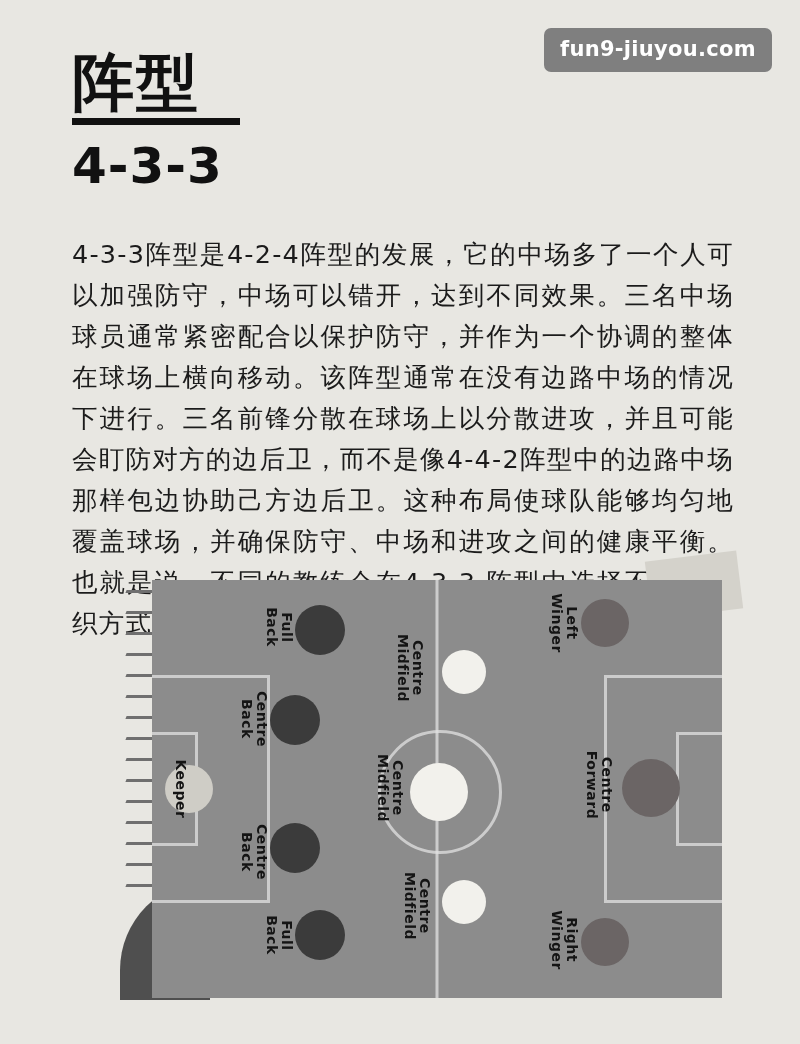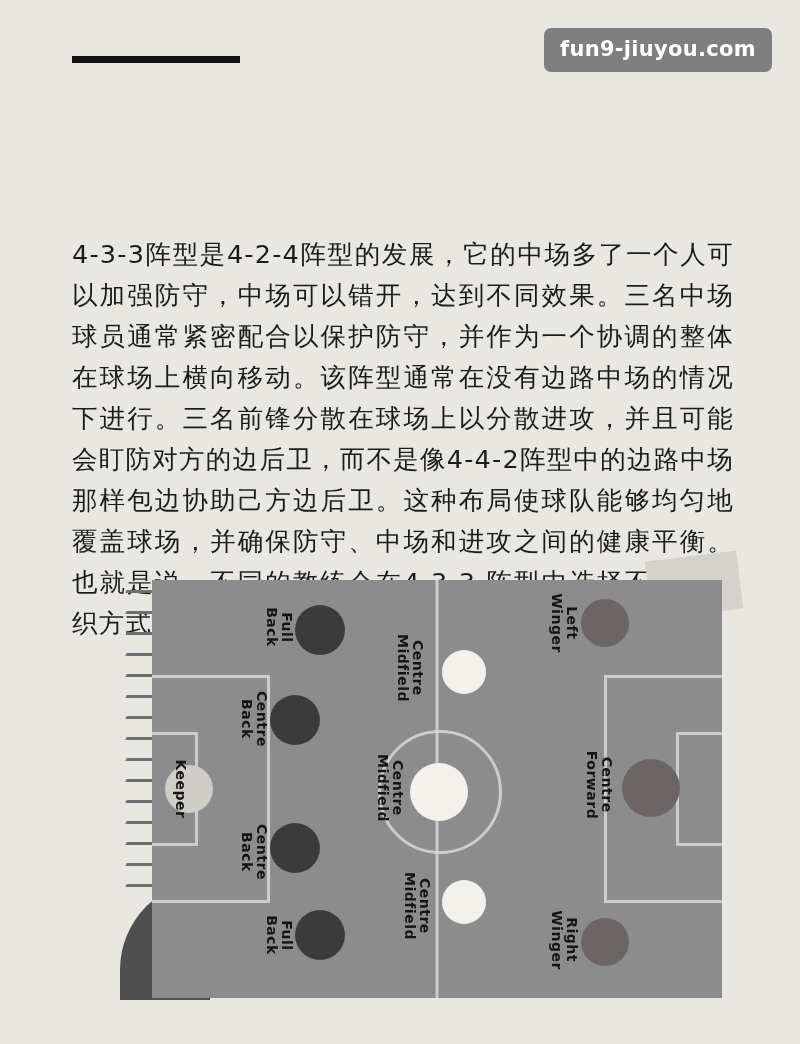--- a/index.html
+++ b/index.html
@@ -205,21 +205,23 @@
   }
 </style>
 </head>
 <body>
 
 <div class="watermark">
   <span>fun9-jiuyou.com</span>
 </div>
 
 <div class="title-block">
+  <div class="title-main">阵型</div>
   <div class="title-underline"></div>
+  <div class="title-sub">4-3-3</div>
 </div>
 
 <div class="body-text">4-3-3阵型是4-2-4阵型的发展，它的中场多了一个人可以加强防守，中场可以错开，达到不同效果。三名中场球员通常紧密配合以保护防守，并作为一个协调的整体在球场上横向移动。该阵型通常在没有边路中场的情况下进行。三名前锋分散在球场上以分散进攻，并且可能会盯防对方的边后卫，而不是像4-4-2阵型中的边路中场那样包边协助己方边后卫。这种布局使球队能够均匀地覆盖球场，并确保防守、中场和进攻之间的健康平衡。也就是说，不同的教练会在4-3-3 阵型中选择不同的组织方式。</div>
 
 <div class="deco-ladder" id="ladder">
     <div class="rung" style="top: 0px;"></div>
     <div class="rung" style="top: 21px;"></div>
     <div class="rung" style="top: 42px;"></div>
     <div class="rung" style="top: 63px;"></div>
     <div class="rung" style="top: 84px;"></div>

